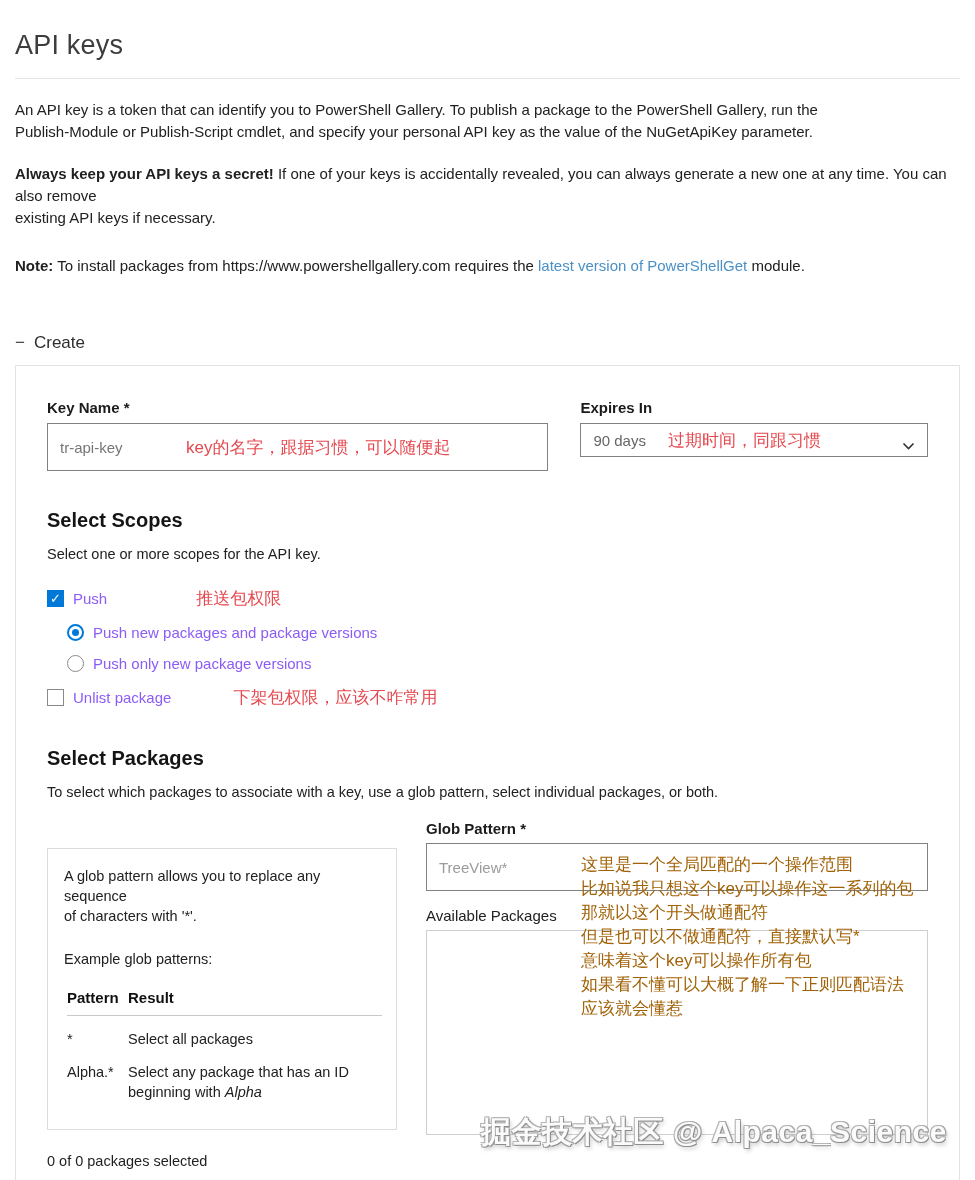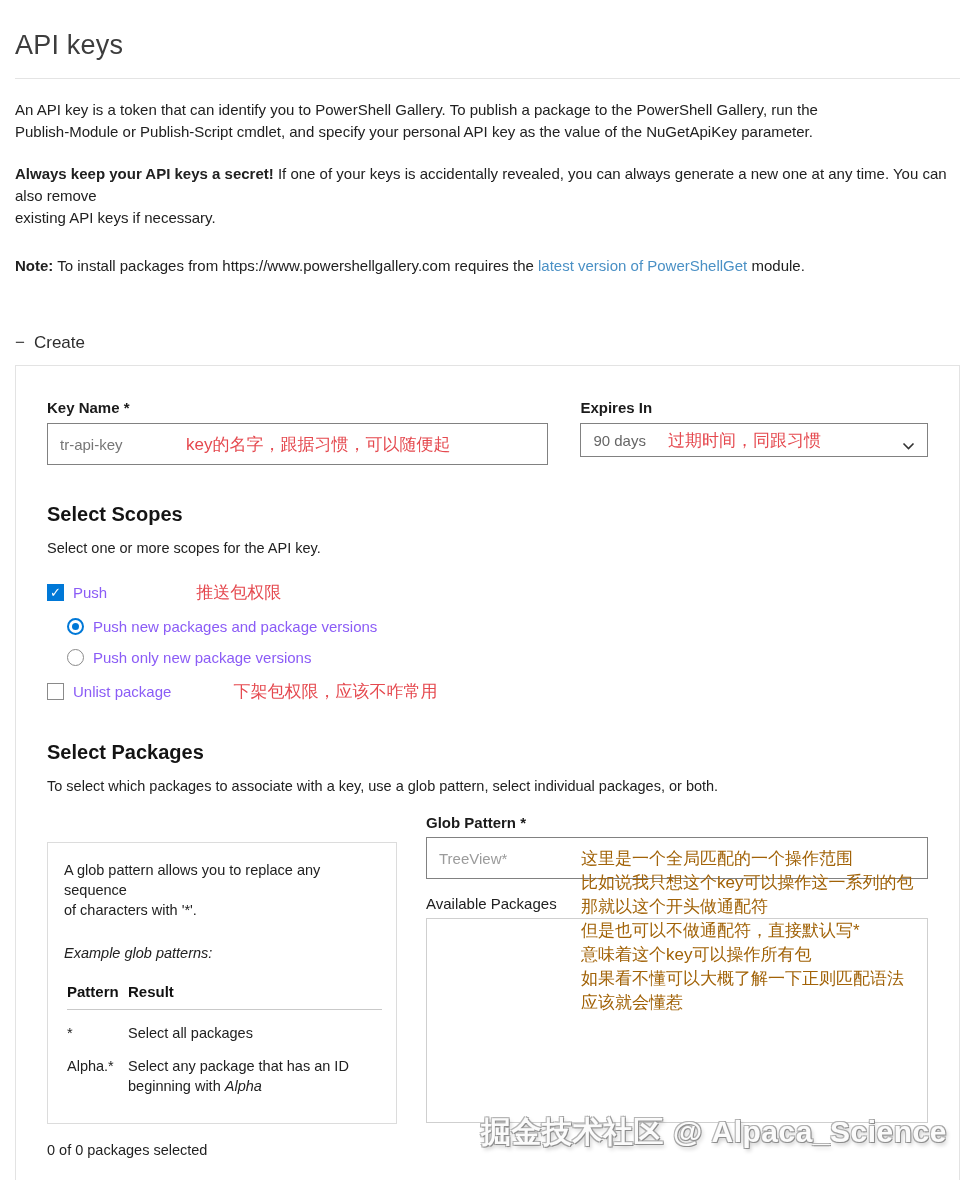--- a/index.html
+++ b/index.html
@@ -28,21 +28,21 @@
   
   .form-box {
     margin-top:12px; border:1px solid #e3e3e3; background:#fff;
     padding:33px 31px 8px; position:relative;
   }
 
   .form-row { display:flex; gap:32px; }
   .field-label { font-weight:700; font-size:15px; color:#1b1b1b; display:block; }
   .input-wrap { position:relative; margin-top:7px; }
   input.text-input {
-    width:100%; height:42px; border:1px solid #818181; background:#fff;
+    width:100%; height:48px; border:1px solid #818181; background:#fff;
     font-family:inherit; font-size:15px; padding:0 12px; color:#767676; outline:none;
   }
   input.text-input::placeholder { color:#9b9b9b; }
   .key-col { width:502px; }
   .exp-col { width:348px; }
   .fake-select {
     margin-top:7px; height:34px; border:1px solid #818181; background:#fff;
     display:flex; align-items:center; padding:0 12px; cursor:pointer; position:relative;
   }
   .fake-select .sel-value { color:#666; font-size:15px; }
@@ -73,21 +73,21 @@
   .rdo.selected .dot { display:block; }
   .ctl-label { margin-left:9px; font-size:15px; color:#8b5cf6; cursor:pointer; }
   .scope-ann-push { margin-left:89px; }
   .scope-ann-unlist { margin-left:62px; }
 
   
   .pkg-cols { display:flex; gap:29px; margin-top:20px; position:relative; }
   .pkg-left { width:350px; }
   .info-box { margin-top:28px; border:1px solid #dcdcdc; height:282px; padding:17px 16px; }
   .info-box .gp-line { display:block; line-height:20px; font-size:14.5px; }
-  .examples-label { margin-top:25px; font-size:14.5px;font-style:italic; }
+  .examples-label { margin-top:25px; font-size:14.5px; }
   .glob-table { margin-top:22px; margin-left:3px; width:315px; }
   .gt-head { display:flex; font-weight:700; font-size:15px; color:#111; }
   .gt-col-p { width:61px; flex:0 0 auto; }
   .gt-rule { border:none; border-top:1px solid #c9c9c9; margin-top:9px; }
   .gt-row { display:flex; margin-top:13px; font-size:14.5px; line-height:20px; }
   .gt-row .res i { font-style:italic; }
   .pkg-right { flex:1; }
   .glob-input-wrap { position:relative; margin-top:6px; }
   .avail-label { margin-top:16px; font-weight:400; font-size:15px; display:block; }
   .avail-box { margin-top:6px; height:205px; border:1px solid #cfcfcf; background:#fff; }

